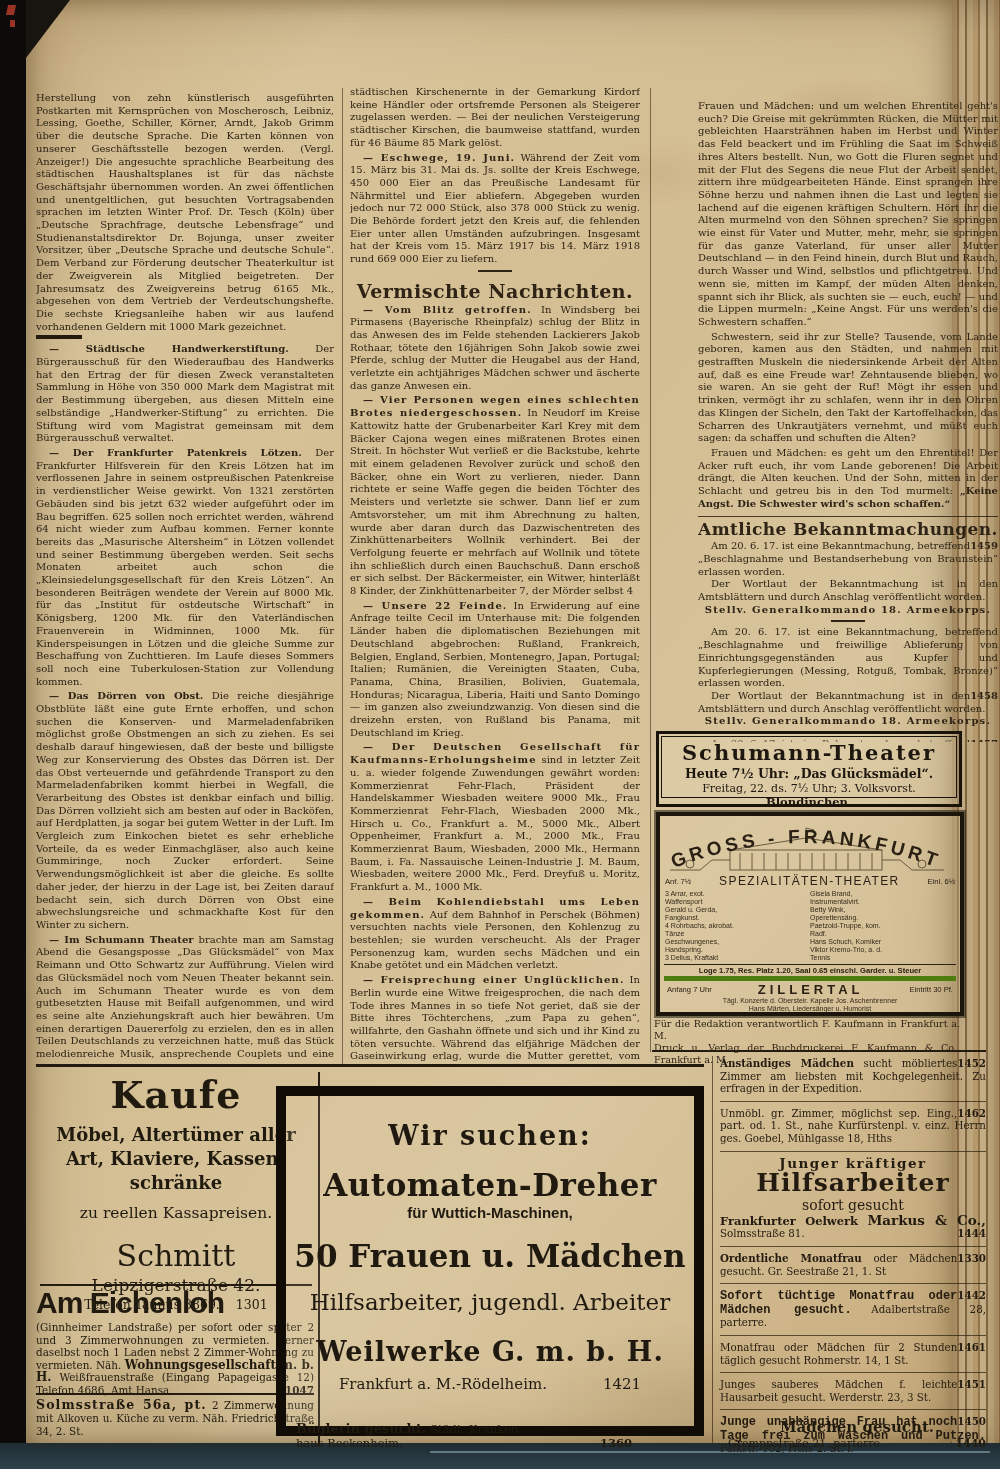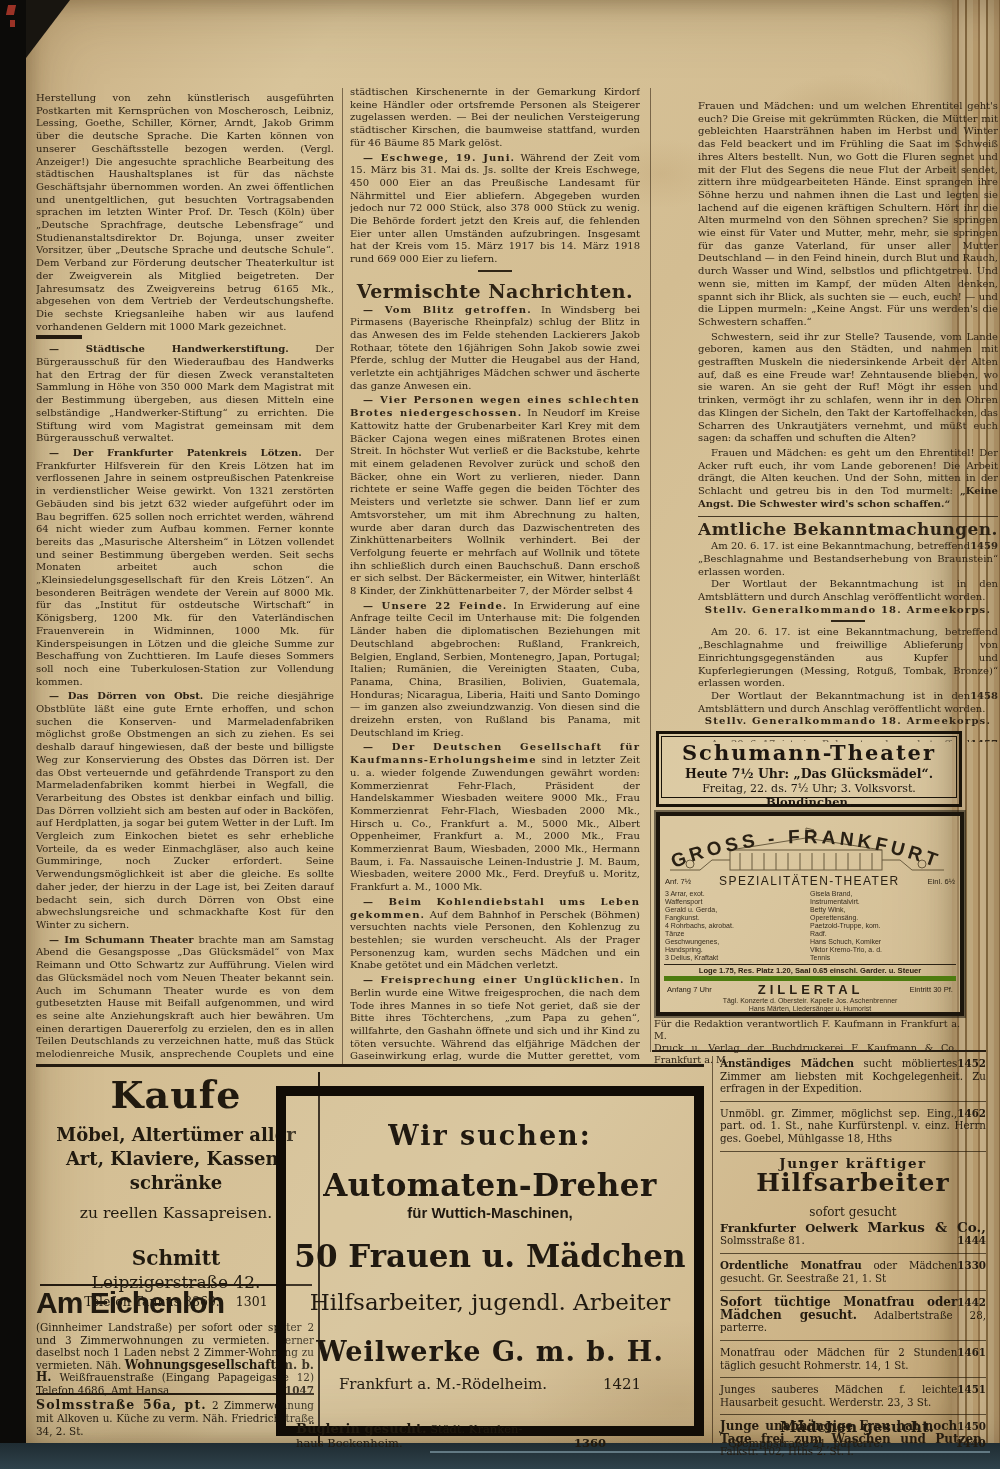--- a/index.html
+++ b/index.html
@@ -83,21 +83,21 @@
   .zname{font-size:13px;letter-spacing:4px;font-weight:bold;}
   .concerts{font-size:7px;line-height:8px;text-align:center;font-family:"Liberation Sans",sans-serif;color:#352a1b;}
 
   #imprint{position:absolute;left:654px;top:1018px;width:306px;font-size:9.6px;line-height:12px;color:#2e2315;text-align:justify;}
 
   
   #kaufe{position:absolute;left:40px;top:1072px;width:272px;text-align:center;color:#211a0f;}
   #kaufe .t{font-size:38px;font-weight:bold;letter-spacing:1px;}
   #kaufe .b{font-size:18px;font-weight:bold;line-height:24px;margin-top:6px;}
   #kaufe .sub{font-size:15.5px;margin-top:9px;}
-  #kaufe .nm{font-size:20px;font-weight:bold;margin-top:24px;}
+  #kaufe .nm{font-size:30px;font-weight:normal;margin-top:16px;}
   #kaufe .st{font-size:17px;margin-top:2px;}
   #kaufe .telrow{font-size:12.5px;margin-top:2px;display:flex;justify-content:center;gap:16px;}
   #hr-kaufe{left:40px;top:1284px;width:272px;height:2px;}
   #eichenloh{position:absolute;left:36px;top:1288px;width:278px;color:#211a0f;}
   #eichenloh .t{font-family:"Liberation Sans",sans-serif;font-size:30px;font-weight:bold;letter-spacing:-1px;line-height:30px;}
   #eichenloh .b{font-size:10.4px;line-height:12.6px;text-align:justify;margin-top:3px;}
   #eichenloh .firm{font-weight:bold;font-size:12px;}
   #eichenloh .num{font-weight:bold;float:right;}
   #hr-eich{left:36px;top:1393px;width:278px;height:2px;}
   #solms{position:absolute;left:36px;top:1398px;width:278px;font-size:10.4px;line-height:13px;color:#211a0f;text-align:justify;}
@@ -111,37 +111,37 @@
   #weil .l2{font-size:31px;font-weight:bold;letter-spacing:.5px;margin-top:16px;font-family:"DejaVu Serif",serif;}
   #weil .l3{font-size:15px;font-weight:bold;margin-top:1px;font-family:"Liberation Sans",sans-serif;}
   #weil .l4{font-size:31px;font-weight:bold;margin-top:17px;}
   #weil .l5{font-size:23px;margin-top:15px;}
   #weil .l6{font-size:27px;font-weight:bold;margin-top:21px;letter-spacing:1px;}
   #weil .l7{font-size:15px;margin-top:8px;}
   #weil .l7 .num{margin-left:56px;}
 
   #bueg{position:absolute;left:296px;top:1422px;width:336px;font-size:11.5px;line-height:14px;color:#211a0f;}
   #bueg .lead{font-weight:bold;font-size:13px;}
-  #bueg .num{float:right;font-weight:bold;margin-right:26px;}
+  #bueg .num{float:right;font-weight:bold;}
   #maed{position:absolute;left:728px;top:1418px;width:258px;color:#211a0f;}
   #maed .lead{font-weight:bold;font-size:15px;text-align:center;display:block;}
   #maed .l2{font-size:11px;margin-top:1px;}
   #maed .num{float:right;font-weight:bold;}
 
   
   #ads-right{position:absolute;left:720px;top:1052px;width:266px;color:#241b10;font-size:10.3px;line-height:12.6px;}
   .sad{padding:5px 0 6px;border-bottom:1px solid rgba(40,28,12,.7);text-align:justify;}
   .sad:last-child{border-bottom:none;}
   .sad .num{float:right;font-weight:bold;}
   .sad .lead{font-weight:bold;}
-  .sad.emph .lead{font-size:12px;}
+  .sad.emph .lead{font-size:12px;font-family:Liberation Mono, monospace;}
   .sad.center{text-align:center;}
   .sad .big{font-size:25px;font-weight:bold;letter-spacing:1px;display:block;line-height:27px;}
   .sad .sline1{font-size:13.5px;font-weight:bold;letter-spacing:1.5px;display:block;}
-  .sad .sline3{font-size:12px;display:block;margin-top:10px;}
+  .sad .sline3{font-size:14px;display:block;margin-top:3px;}
   .sad .firmrow{display:block;text-align:justify;margin-top:2px;}
   .sad .firm1{font-weight:bold;font-size:11.5px;}
   .sad .firm2{font-weight:bold;font-size:13.5px;}
 </style>
 </head>
 <body>
 
 <div class="spine"></div>
 <div class="paper"></div>
 <div class="corner-clip"></div>

